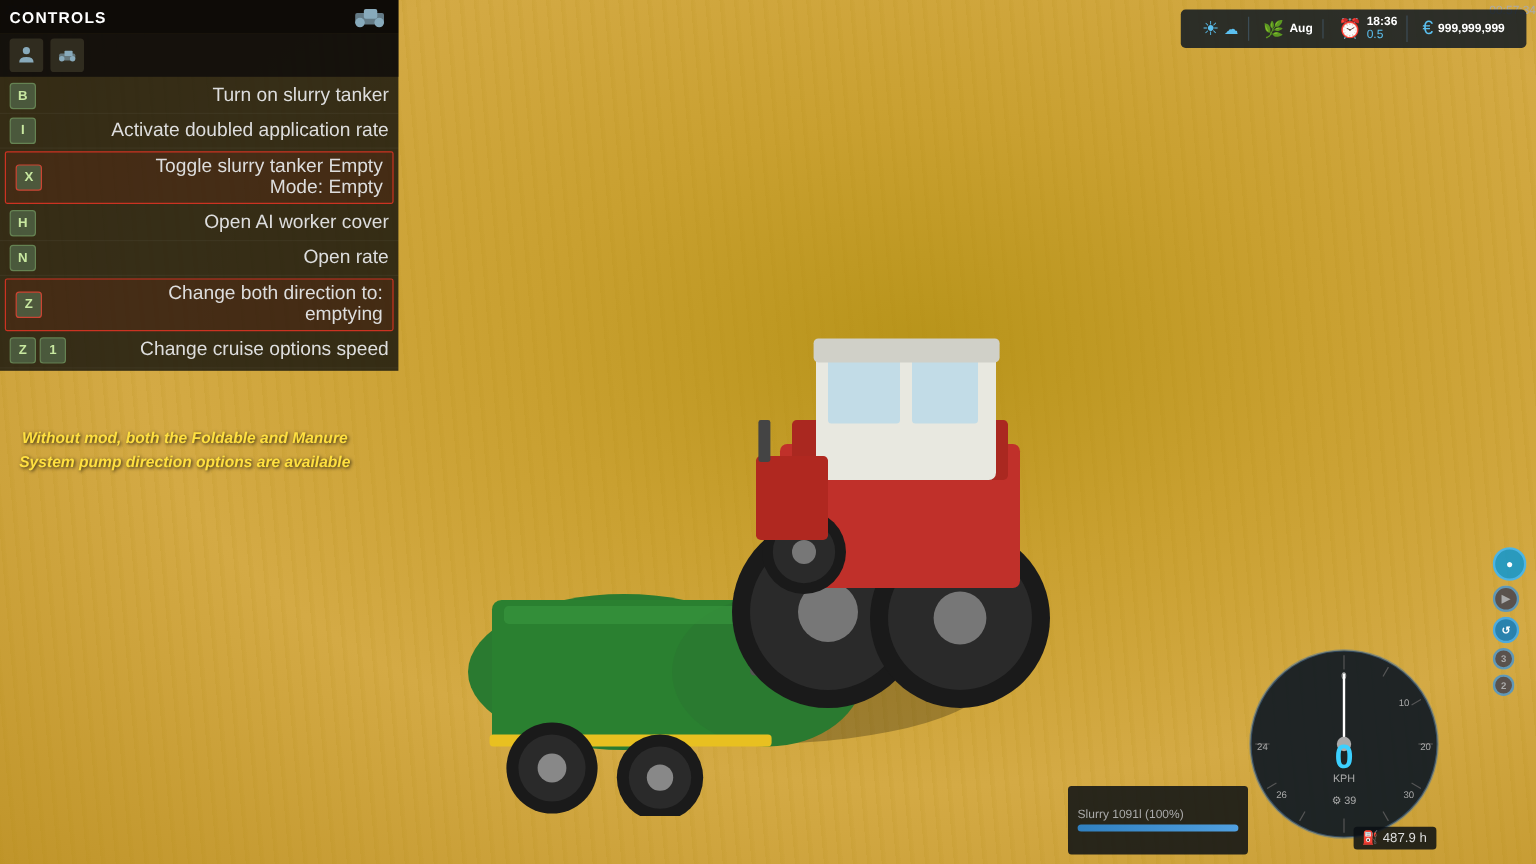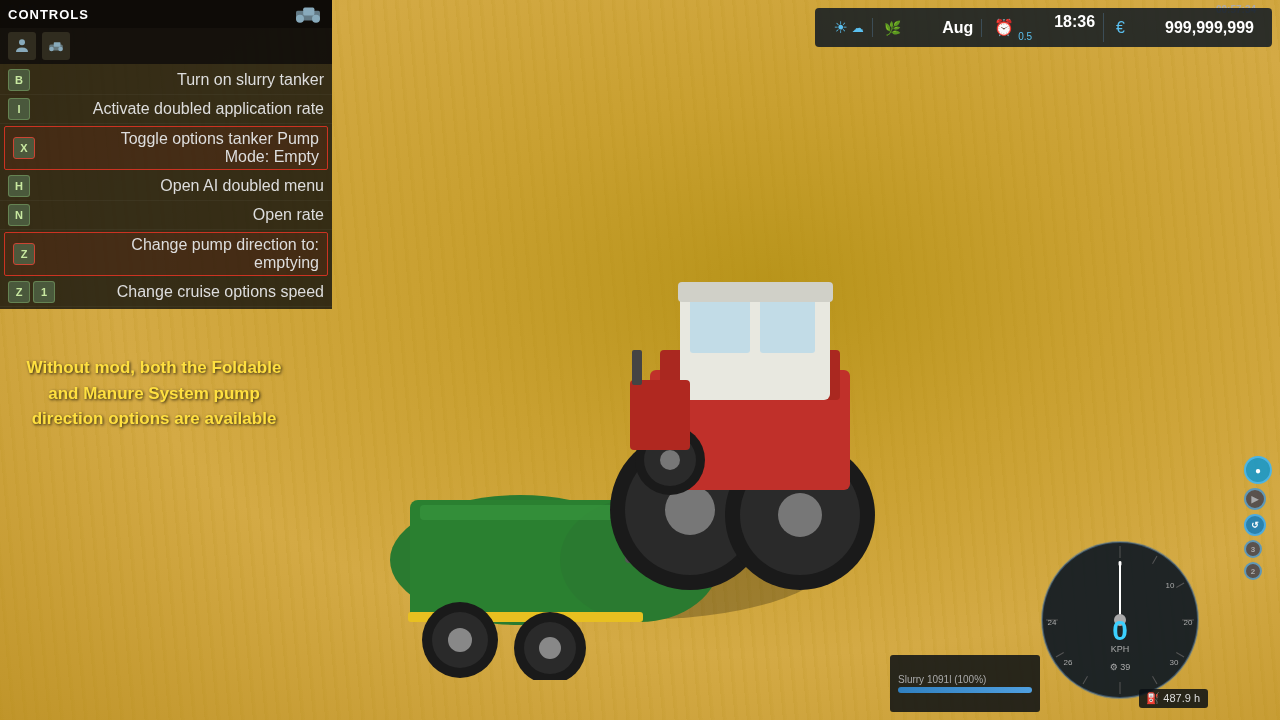--- a/index.html
+++ b/index.html
@@ -150,26 +150,27 @@
       flex: 1;
       text-align: right;
     }
 
     
     #annotation {
       position: absolute;
       top: 355px;
       left: 14px;
       color: #ffe040;
-      font-size: 17px;
+      font-size: 13px;
       font-weight: bold;
       text-shadow: 1px 1px 3px rgba(0,0,0,0.8);
       max-width: 280px;
       line-height: 1.5;
       text-align: center;
+      font-style: italic;
     }
 
     
     #top-hud {
       position: absolute;
       top: 8px;
       right: 8px;
       display: flex;
       align-items: center;
       gap: 4px;
@@ -190,38 +191,36 @@
       border-right: none;
     }
 
     .hud-icon {
       color: #5bc0f0;
       font-size: 16px;
     }
 
     .hud-text {
       color: #fff;
-      font-size: 16px;
+      font-size: 10px;
       font-weight: bold;
-      margin-left: 36px;
     }
 
     .hud-subtext {
       color: #5bc0f0;
       font-size: 10px;
     }
 
     
     #game-timer {
       position: absolute;
       top: 4px;
-      right: 24px;
+      right: 0;
       color: #aaa;
       font-size: 10px;
-      font-weight: bold;
     }
 
     
     #speedometer {
       position: absolute;
       bottom: 20px;
       right: 60px;
       width: 180px;
       height: 160px;
     }
@@ -246,21 +245,21 @@
       height: 6px;
       background: linear-gradient(90deg, #3080c0, #50a0e0);
       border-radius: 3px;
       margin-top: 2px;
     }
 
     
     #hours-display {
       position: absolute;
       bottom: 12px;
-      right: 72px;
+      right: 83px;
       background: rgba(10,15,20,0.85);
       border-radius: 3px;
       padding: 3px 8px;
       color: #ddd;
       font-size: 11px;
       margin-left: 40px;
     }
 
     
     #right-hud-buttons {
@@ -404,42 +403,42 @@
       <div class="key-badges">
         <div class="key-badge">I</div>
       </div>
       <span class="control-label">Activate doubled application rate</span>
     </div>
 
     <div class="control-row highlighted">
       <div class="key-badges">
         <div class="key-badge highlighted-key">X</div>
       </div>
-      <span class="control-label">Toggle options tanker Pump Mode: Empty</span>
+      <span class="control-label">Toggle slurry tanker Empty Mode: Empty</span>
     </div>
 
     <div class="control-row">
       <div class="key-badges">
         <div class="key-badge">H</div>
       </div>
-      <span class="control-label">Open AI doubled menu</span>
+      <span class="control-label">Open AI worker cover</span>
     </div>
 
     <div class="control-row">
       <div class="key-badges">
         <div class="key-badge">N</div>
       </div>
       <span class="control-label">Open rate</span>
     </div>
 
     <div class="control-row highlighted">
       <div class="key-badges">
         <div class="key-badge highlighted-key">Z</div>
       </div>
-      <span class="control-label">Change pump direction to: emptying</span>
+      <span class="control-label">Change both direction to: emptying</span>
     </div>
 
     <div class="control-row">
       <div class="key-badges">
         <div class="key-badge">Z</div>
         <div class="key-badge">1</div>
       </div>
       <span class="control-label">Change cruise options speed</span>
     </div>
   </div>

